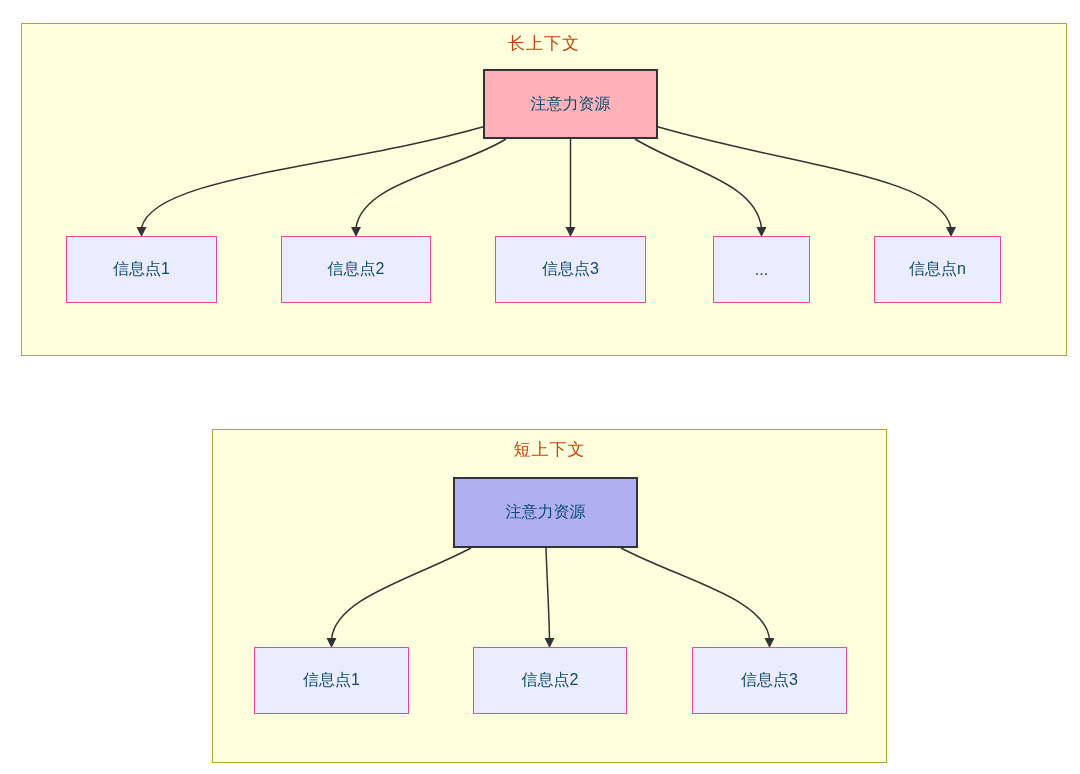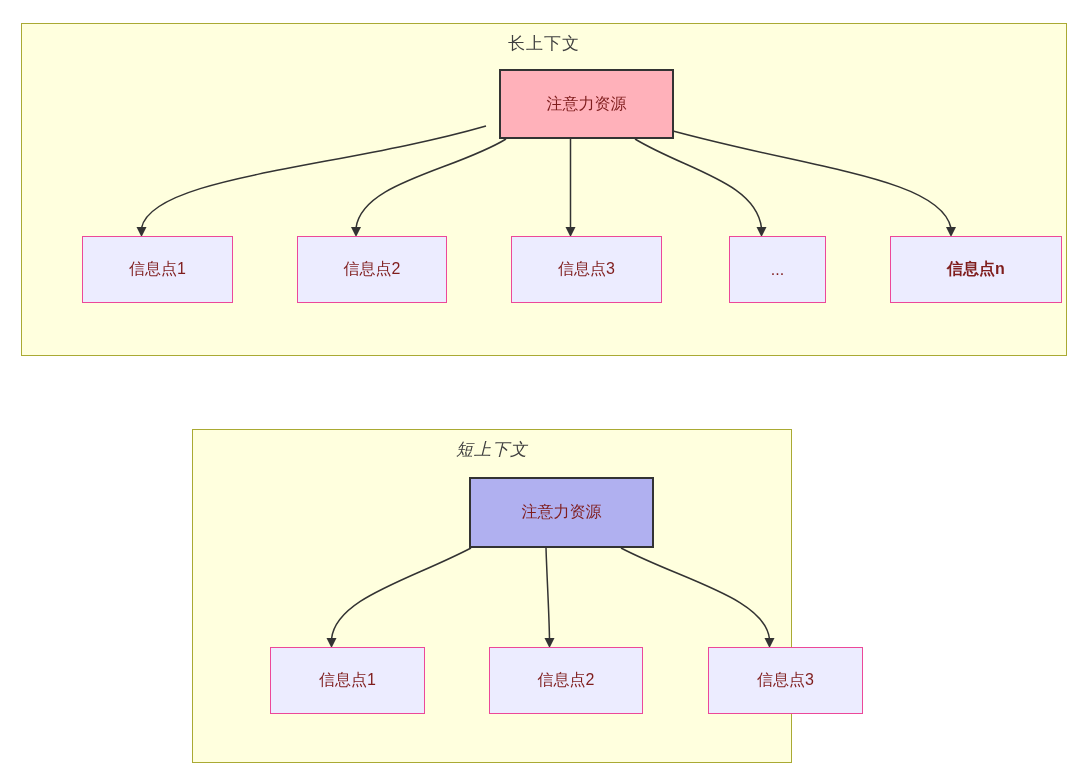--- a/index.html
+++ b/index.html
@@ -21,33 +21,32 @@
     border: 1px solid #aaaa33;
     box-sizing: border-box;
   }
   .cluster-title {
     position: absolute;
     top: 8px;
     left: 0;
     width: 100%;
     text-align: center;
     font-size: 17px;
-    color: #404040;
+    color: #c2410c;
     letter-spacing: 1px;
   }
   .node {
     position: absolute;
     box-sizing: border-box;
     display: flex;
     align-items: center;
     justify-content: center;
     font-size: 16px;
-    color: #7f1d1d;
+    color: #0c4a6e;
     text-align: center;
-    margin-left: 16px;
   }
   .root-node {
     border: 2px solid #333333;
   }
   .root-long { background: #ffb1ba; }
   .root-short { background: #b0b0f0; }
   .leaf-node {
     background: #ececff;
     border: 1px solid #ec4899;
   }
@@ -62,21 +61,21 @@
 </style>
 </head>
 <body>
 
 <div id="canvas">
 
   <div class="cluster" style="left:21px; top:23px; width:1046px; height:333px;">
     <div class="cluster-title">长上下文</div>
   </div>
 
-  <div class="cluster" style="left:192px; top:429px; width:600px; height:334px;font-style:italic;">
+  <div class="cluster" style="left:212px; top:429px; width:675px; height:334px;">
     <div class="cluster-title">短上下文</div>
   </div>
 
   <svg id="edges" viewBox="0 0 1080 774" xmlns="http://www.w3.org/2000/svg">
     <g stroke="#333333" stroke-width="1.5" fill="none">
 
       <path d="M 486 126 C 340 168, 152 176, 141.5 228"></path>
       <path d="M 506 139 C 456 170, 362 182, 356 228"></path>
       <path d="M 570.5 139 L 570.5 228"></path>
       <path d="M 635 139 C 686 170, 756 182, 761.5 228"></path>
@@ -107,21 +106,21 @@
   </div>
   <div class="node leaf-node" style="left:281px; top:236px; width:150px; height:67px;">
     <span>信息点2</span>
   </div>
   <div class="node leaf-node" style="left:495px; top:236px; width:151px; height:67px;">
     <span>信息点3</span>
   </div>
   <div class="node leaf-node" style="left:713px; top:236px; width:97px; height:67px;">
     <span>...</span>
   </div>
-  <div class="node leaf-node" style="left:874px; top:236px; width:172px; height:67px;font-weight:bold;">
+  <div class="node leaf-node" style="left:874px; top:236px; width:127px; height:67px;">
     <span>信息点n</span>
   </div>
 
   <div class="node root-node root-short" style="left:453px; top:477px; width:185px; height:71px;">
     <span>注意力资源</span>
   </div>
 
   <div class="node leaf-node" style="left:254px; top:647px; width:155px; height:67px;">
     <span>信息点1</span>
   </div>

